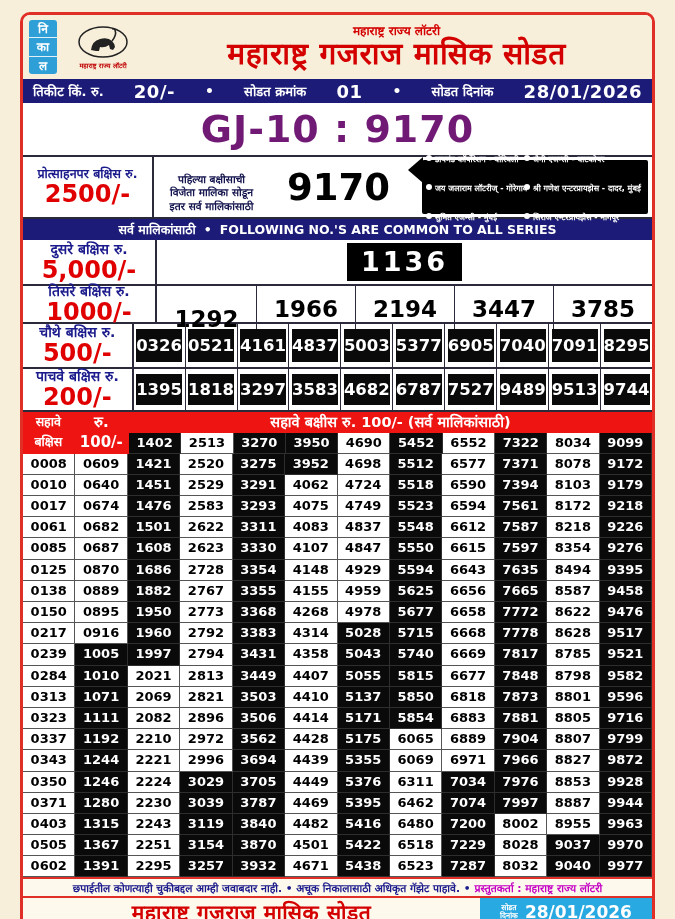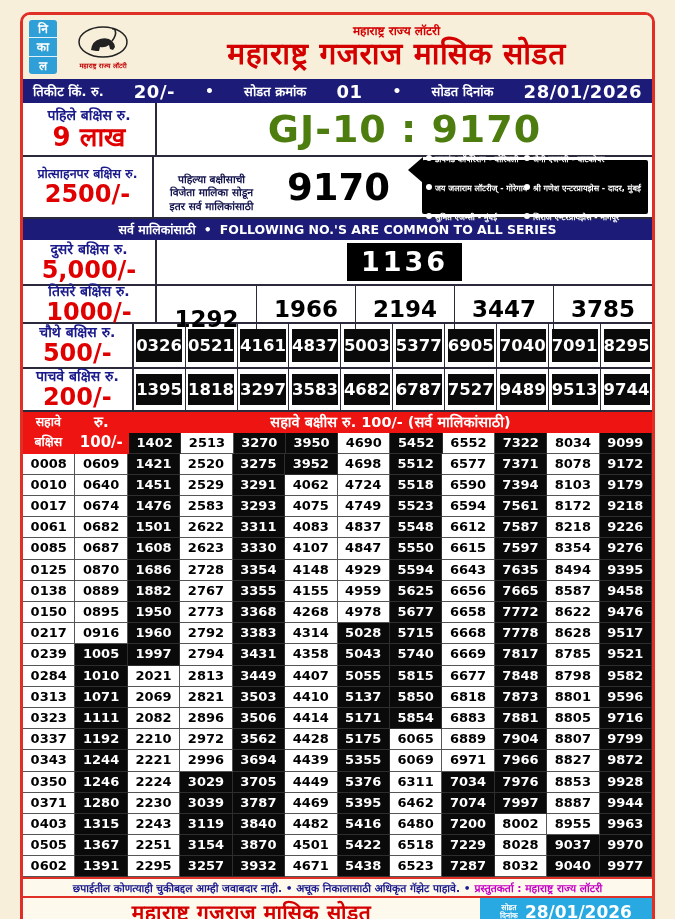--- a/index.html
+++ b/index.html
@@ -29,21 +29,21 @@
 
   
   .prow{display:flex;background:#fff;border-bottom:2px solid #2a2a3a;}
   .plabel{width:132px;border-right:2px solid #2a2a3a;display:flex;flex-direction:column;align-items:center;justify-content:center;text-align:center;}
   .plabel .pl1{font-size:14px;font-weight:bold;color:#1a1a8c;line-height:1.15;}
   .plabel .pl2{font-size:24px;font-weight:800;color:#e00000;line-height:1.1;}
   .pl2.big{font-size:26px;}
   .pcontent{flex:1;display:flex;align-items:center;justify-content:center;}
 
   .row-p1{height:52px;}
-  .fpnum{font-size:38px;font-weight:800;color:#4d7c0f;letter-spacing:1px;}
+  .fpnum{font-size:38px;font-weight:800;color:#701a75;letter-spacing:1px;}
 
   .row-cons{height:60px;}
   .cons-note{width:118px;display:flex;flex-direction:column;justify-content:center;text-align:center;font-size:10.5px;font-weight:bold;color:#15154f;line-height:1.3;margin-top:12px;}
   .cons-num{width:142px;display:flex;align-items:center;justify-content:center;font-size:37px;font-weight:800;color:#000;}
   .arrow-left{width:0;height:0;border-top:13px solid transparent;border-bottom:13px solid transparent;border-right:15px solid #000;margin-right:-1px;}
   .agents{flex:1;align-self:stretch;margin:3px 4px 3px 0;background:#000;border-radius:2px;display:grid;grid-template-columns:45% 55%;align-content:center;row-gap:18px;padding:2px 4px;}
   .agent{color:#fff;font-size:8px;font-weight:bold;white-space:nowrap;display:flex;align-items:center;}
   .agent::before{content:"";flex:0 0 auto;width:6px;height:6px;border-radius:50%;background:#fff;margin-right:3px;}
 
   .row-p2{height:44px;}
@@ -114,24 +114,20 @@
       <span class="val">20/-</span>
       <span class="dot">•</span>
       <span class="lbl">सोडत क्रमांक</span>
       <span class="val">01</span>
       <span class="dot">•</span>
       <span class="lbl">सोडत दिनांक</span>
       <span class="val">28/01/2026</span>
     </div>
 
     <div class="prow row-p1">
-      <div class="plabel">
-        <div class="pl1">पहिले बक्षिस रु.</div>
-        <div class="pl2 big">9 लाख</div>
-      </div>
       <div class="pcontent">
         <span class="fpnum">GJ-10 : 9170</span>
       </div>
     </div>
 
     <div class="prow row-cons">
       <div class="plabel">
         <div class="pl1" style="font-size:12.5px">प्रोत्साहनपर बक्षिस रु.</div>
         <div class="pl2">2500/-</div>
       </div>

